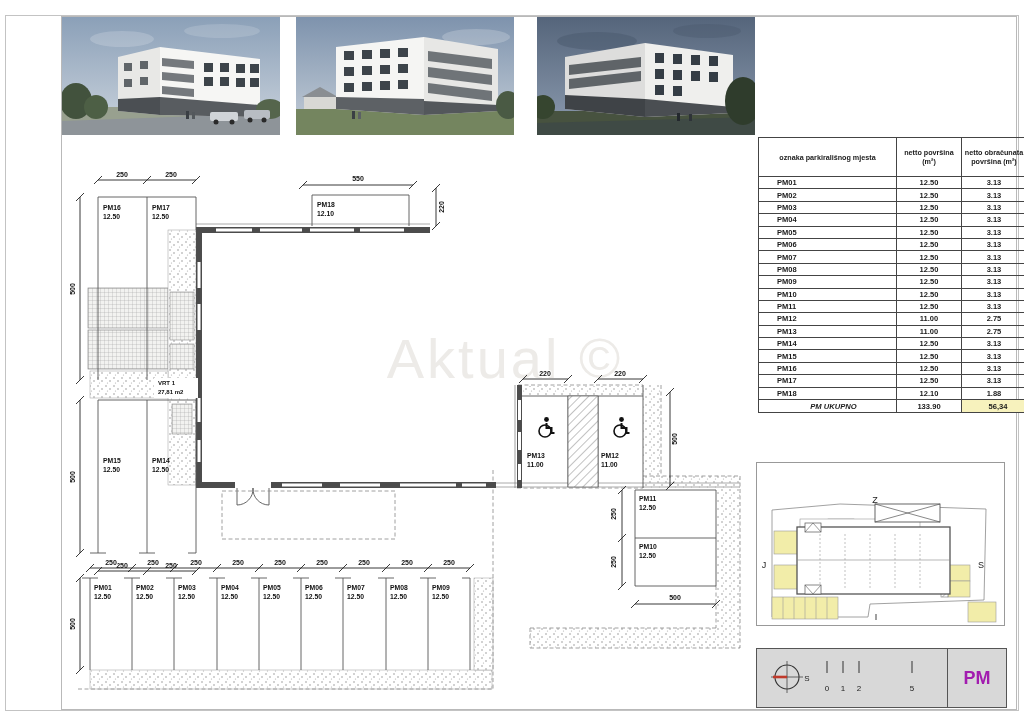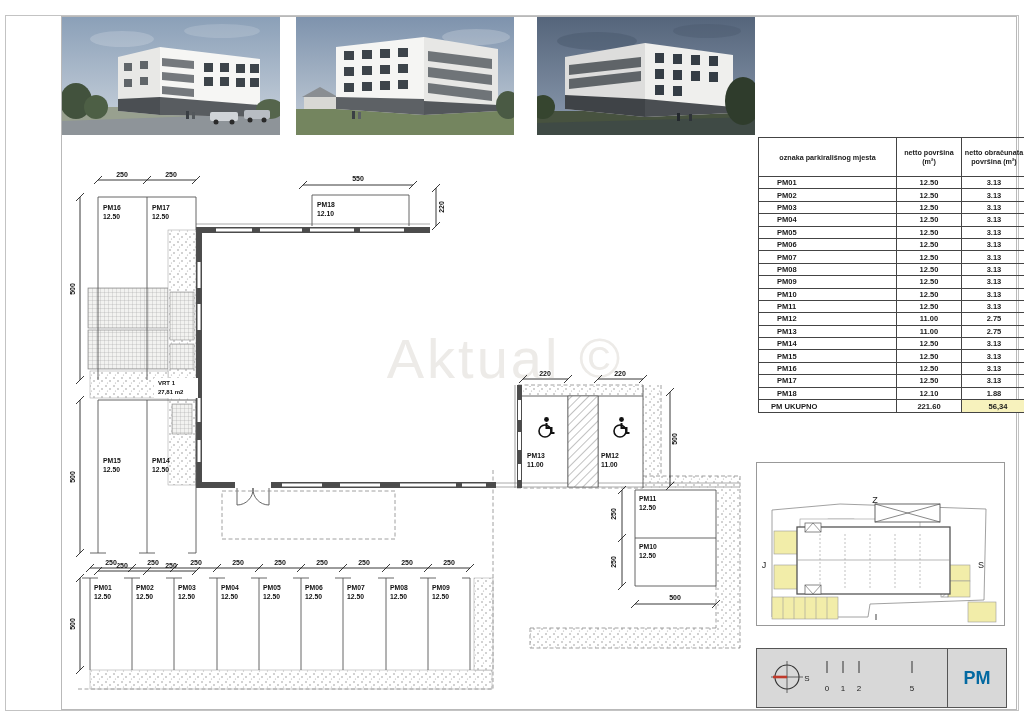--- a/index.html
+++ b/index.html
@@ -28,30 +28,30 @@
   #table-wrap{position:absolute;left:758px;top:137px;width:255px;}
   table{border-collapse:collapse;width:255px;table-layout:fixed;}
   th,td{border:1px solid #444;font-size:7.5px;font-weight:700;text-align:center;padding:0;color:#1a1a1a;}
   table{border:1.5px solid #333;}
   .ttl{font-size:8.8px;height:16px;letter-spacing:.2px;}
   .hdr th{height:36px;font-size:7.2px;padding:1px 2px;}
   .col1{width:133px;} .col2{width:60px;} .col3{width:60px;}
   tbody td{height:11.4px;}
   tbody td:first-child{text-align:left;padding-left:18px;}
   .tot td{height:12px;font-size:7.6px;}
-  .tot td:first-child{text-align:left;padding-left:12px;}
+  .tot td:first-child{text-align:center;padding-left:12px;font-style:italic;}
   .yellow{background:#f7f2bd;padding-left:8px;}
   
   #siteplan-svg{position:absolute;left:756px;top:462px;}
   .sp-y{fill:#f2eda9;stroke:#9a9a9a;stroke-width:0.6;}
   .sp-t{font-size:9px;fill:#222;text-anchor:middle;}
   #titleblock{position:absolute;left:756px;top:648px;width:252px;height:60px;display:flex;}
   #scalebox{width:190px;height:58px;background:#d8d8d8;border:1px solid #555;position:relative;}
   #pmbox{width:58px;height:58px;background:#d8d8d8;border:1px solid #555;border-left:none;
-         display:flex;align-items:center;justify-content:center;font-size:18px;font-weight:700;color:#0369a1;}
+         display:flex;align-items:center;justify-content:center;font-size:18px;font-weight:700;color:#a21caf;}
   .tb-t{font-size:8px;fill:#222;text-anchor:middle;}
 </style>
 </head>
 <body>
 
 <div id="sheet">
   <div id="outer-frame" class="frame"></div>
   <div id="content-frame" class="frame"></div>
 
   <svg id="render-1" class="render" viewBox="0 0 218 118">
@@ -467,21 +467,21 @@
           </tr>
           <tr>
             <td>PM18</td>
             <td>12.10</td>
             <td>1.88</td>
           </tr>
         </tbody>
       <tfoot>
         <tr class="tot">
           <td>PM UKUPNO</td>
-          <td>221.60</td>
+          <td>133.90</td>
           <td class="yellow">56,34</td>
         </tr>
       </tfoot>
     </table>
   </div>
 
   <svg id="siteplan-svg" width="249" height="164" viewBox="756 462 249 164">
     <defs>
       <pattern id="hatch2" width="4" height="4" patternUnits="userSpaceOnUse" patternTransform="rotate(45)">
         <rect width="4" height="4" fill="#fff"></rect>

